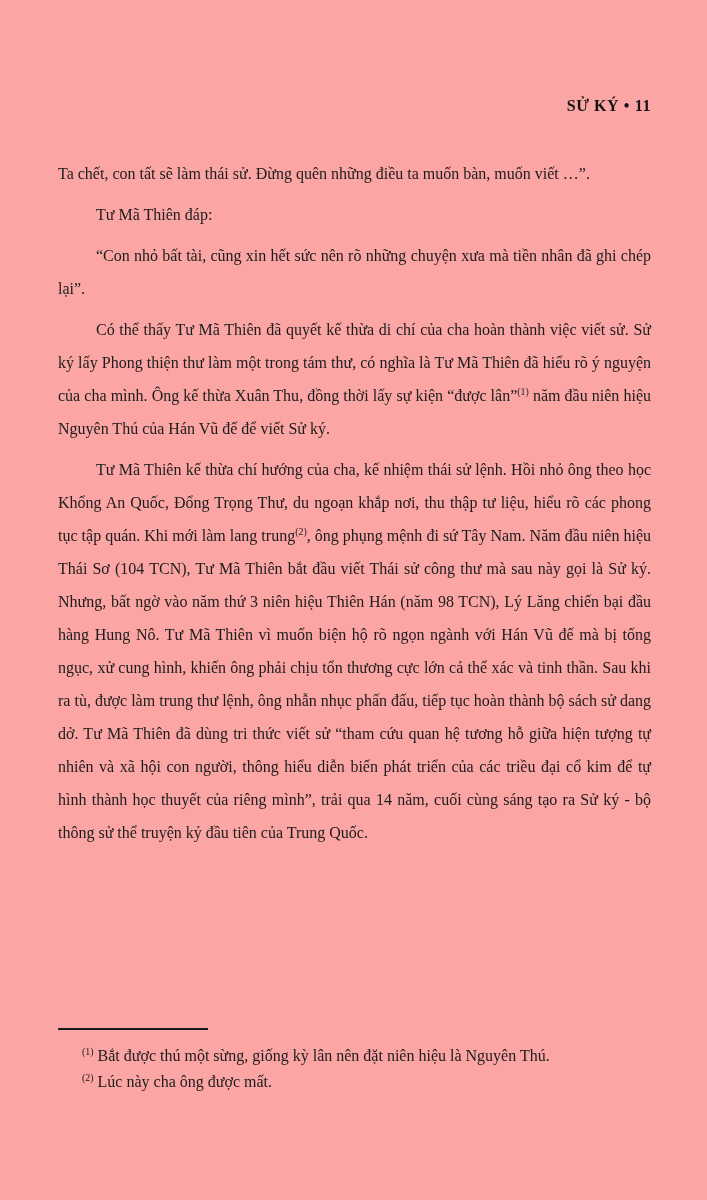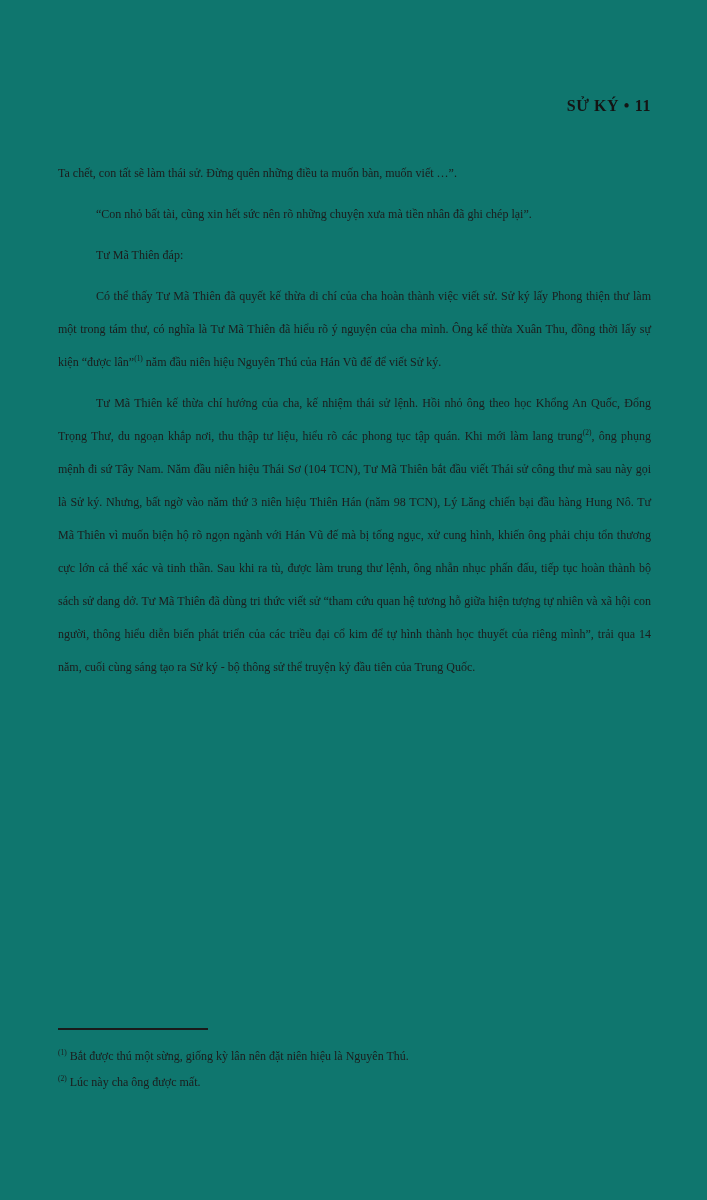--- a/index.html
+++ b/index.html
@@ -2,36 +2,36 @@
 <html><head>
 <meta charset="utf-8">
 <style>
   * { margin: 0; padding: 0; box-sizing: border-box; }
   html, body { background: #ffffff; }
   .page {
     position: relative;
     width: 707px;
     height: 1200px;
     margin: 0 auto;
-    background: #0f766e;
+    background: #fca5a5;
     color: #1c1c1c;
     font-family: "Liberation Serif", serif;
     padding: 97px 56px 0 58px;
     overflow: hidden;
   }
   .running-header {
     text-align: right;
     font-weight: bold;
     font-size: 16px;
     letter-spacing: 0.6px;
     margin-bottom: 42px;
     color: #141414;
   }
   .body-text p.para {
-    font-size: 12px;
+    font-size: 16px;
     line-height: 33px;
     text-align: justify;
     margin-bottom: 8px;
     color: #1c1c1c;
   }
   .para.indent { text-indent: 38px; }
   .italic { }
   sup {
     font-size: 0.62em;
     vertical-align: super;
@@ -42,39 +42,40 @@
     left: 58px;
     right: 56px;
     top: 1028px;
   }
   .rule {
     width: 150px;
     border-top: 2px solid #1a1a1a;
     margin-bottom: 13px;
   }
   .footnote {
-    font-size: 12px;
+    font-size: 16px;
     line-height: 26px;
     text-align: left;
     color: #1c1c1c;
+    margin-left: 24px;
   }
 </style>
 </head>
 <body>
 
 <main class="page">
 
   <header class="running-header">
     <span>SỬ KÝ  •  11</span>
   </header>
 
   <section class="body-text">
     <p class="para"><span>Ta chết, con tất sẽ làm thái sử. Đừng quên những điều ta muốn bàn, muốn viết …”.</span></p>
+    <p class="para indent"><span>Tư Mã Thiên đáp:</span></p>
     <p class="para indent"><span>“Con nhỏ bất tài, cũng xin hết sức nên rõ những chuyện xưa mà tiền nhân đã ghi chép lại”.</span></p>
-    <p class="para indent"><span>Tư Mã Thiên đáp:</span></p>
     <p class="para indent"><span>Có thể thấy Tư Mã Thiên đã quyết kế thừa di chí của cha hoàn thành việc viết sử. </span><span class="italic">Sử ký</span><span> lấy </span><span class="italic">Phong thiện thư</span><span> làm một trong tám thư, có nghĩa là Tư Mã Thiên đã hiểu rõ ý nguyện của cha mình. Ông kế thừa </span><span class="italic">Xuân Thu</span><span>, đồng thời lấy sự kiện “được lân”</span><sup>(1)</sup><span> năm đầu niên hiệu Nguyên Thú của Hán Vũ đế để viết </span><span class="italic">Sử ký</span><span>.</span></p>
     <p class="para indent"><span>Tư Mã Thiên kế thừa chí hướng của cha, kế nhiệm thái sử lệnh. Hồi nhỏ ông theo học Khổng An Quốc, Đổng Trọng Thư, du ngoạn khắp nơi, thu thập tư liệu, hiểu rõ các phong tục tập quán. Khi mới làm lang trung</span><sup>(2)</sup><span>, ông phụng mệnh đi sứ Tây Nam. Năm đầu niên hiệu Thái Sơ (104 TCN), Tư Mã Thiên bắt đầu viết </span><span class="italic">Thái sử công thư</span><span> mà sau này gọi là </span><span class="italic">Sử ký</span><span>. Nhưng, bất ngờ vào năm thứ 3 niên hiệu Thiên Hán (năm 98 TCN), Lý Lăng chiến bại đầu hàng Hung Nô. Tư Mã Thiên vì muốn biện hộ rõ ngọn ngành với Hán Vũ đế mà bị tống ngục, xử cung hình, khiến ông phải chịu tổn thương cực lớn cả thể xác và tinh thần. Sau khi ra tù, được làm trung thư lệnh, ông nhẫn nhục phấn đấu, tiếp tục hoàn thành bộ sách sử dang dở. Tư Mã Thiên đã dùng tri thức viết sử “tham cứu quan hệ tương hỗ giữa hiện tượng tự nhiên và xã hội con người, thông hiểu diễn biến phát triển của các triều đại cổ kim để tự hình thành học thuyết của riêng mình”, trải qua 14 năm, cuối cùng sáng tạo ra </span><span class="italic">Sử ký</span><span> - bộ thông sử thể truyện kỷ đầu tiên của Trung Quốc.</span></p>
   </section>
 
   <footer class="footnotes">
     <div class="rule"></div>
     <p class="footnote"><sup>(1)</sup><span> Bắt được thú một sừng, giống kỳ lân nên đặt niên hiệu là Nguyên Thú.</span></p>
     <p class="footnote"><sup>(2)</sup><span> Lúc này cha ông được mất.</span></p>
   </footer>
 

